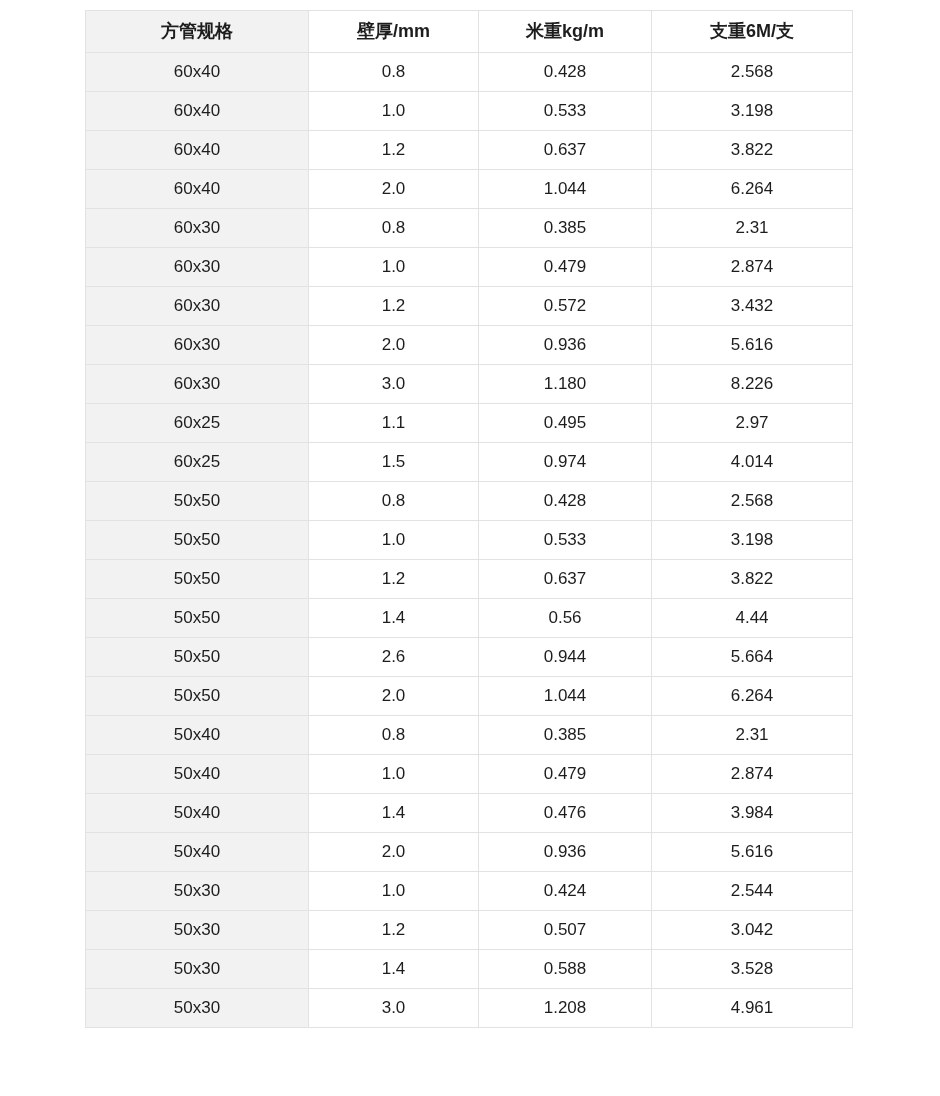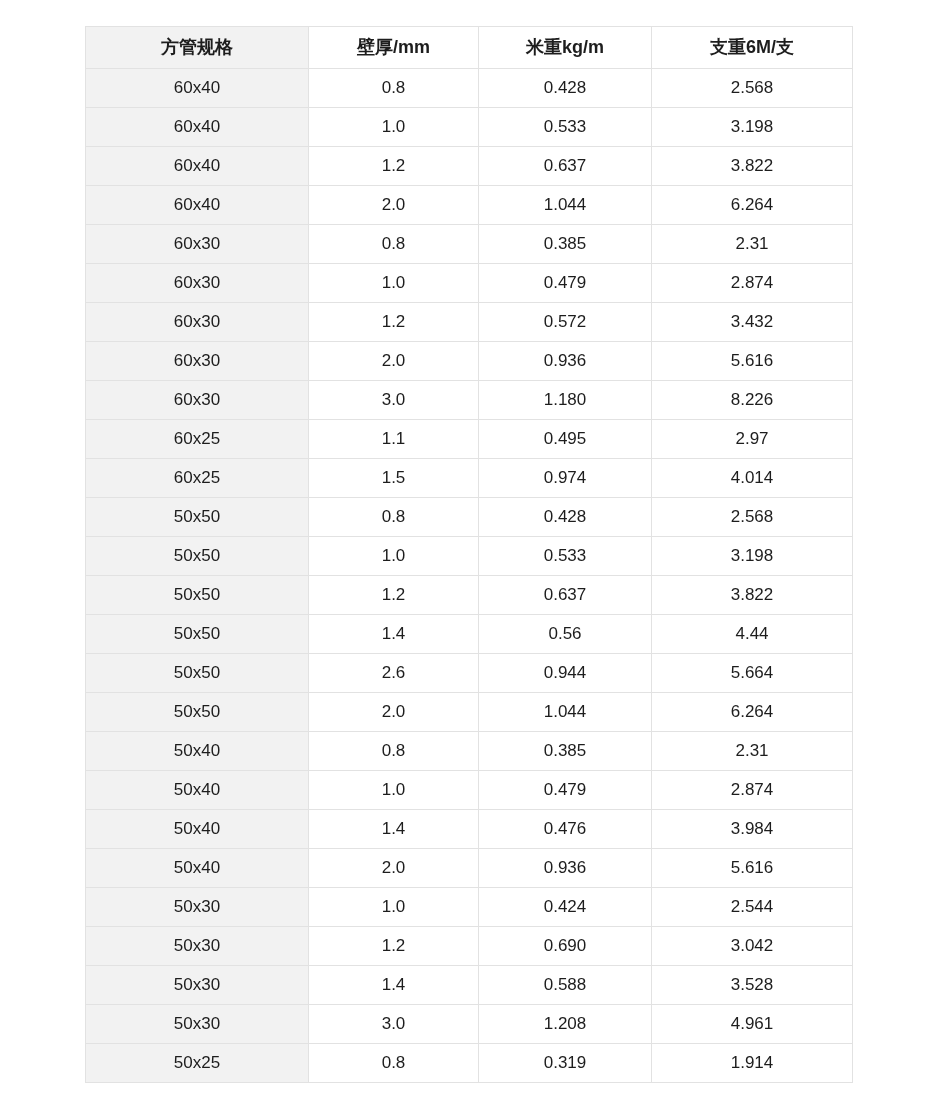--- a/index.html
+++ b/index.html
@@ -15,21 +15,21 @@
   }
   .page {
     position: relative;
     width: 940px;
     height: 1096px;
     box-sizing: border-box;
   }
   .spec-table {
     position: absolute;
     left: 85px;
-    top: 26px;
+    top: 10px;
     width: 767px;
     border-collapse: collapse;
     table-layout: fixed;
   }
   .spec-table col.c1 { width: 223px; }
   .spec-table col.c2 { width: 170px; }
   .spec-table col.c3 { width: 173px; }
   .spec-table col.c4 { width: 201px; }
 
   .spec-table th,
@@ -205,36 +205,30 @@
         </tr>
         <tr>
           <td class="col-spec">50x30</td>
           <td>1.0</td>
           <td>0.424</td>
           <td>2.544</td>
         </tr>
         <tr>
           <td class="col-spec">50x30</td>
           <td>1.2</td>
-          <td>0.690</td>
+          <td>0.507</td>
           <td>3.042</td>
         </tr>
         <tr>
           <td class="col-spec">50x30</td>
           <td>1.4</td>
           <td>0.588</td>
           <td>3.528</td>
         </tr>
         <tr>
           <td class="col-spec">50x30</td>
           <td>3.0</td>
           <td>1.208</td>
           <td>4.961</td>
-        </tr>
-        <tr>
-          <td class="col-spec">50x25</td>
-          <td>0.8</td>
-          <td>0.319</td>
-          <td>1.914</td>
         </tr>
       </tbody>
   </table>
 </div>
 
 </body></html>

